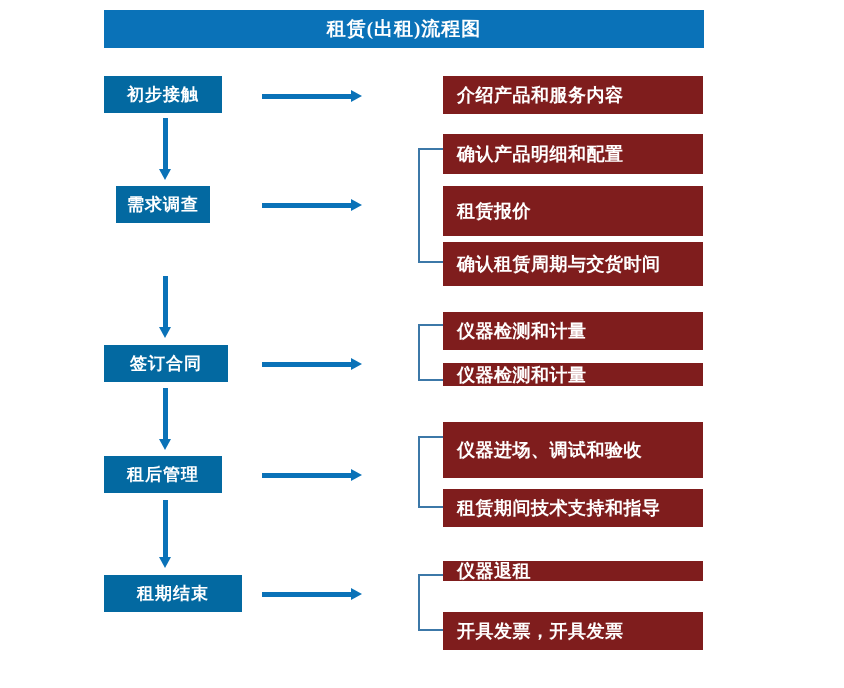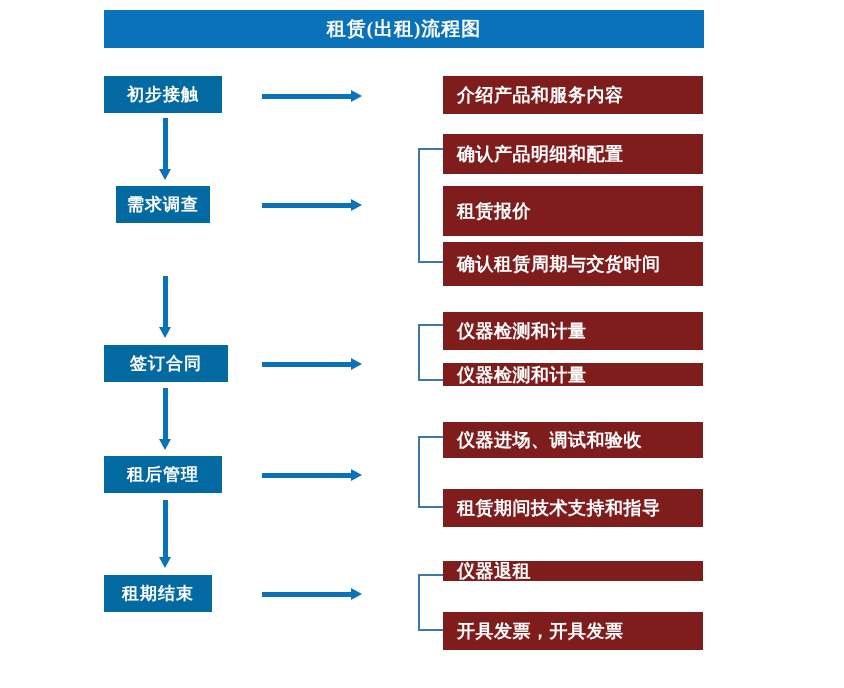--- a/index.html
+++ b/index.html
@@ -113,30 +113,30 @@
 
 <div id="canvas">
 
   <div class="title-bar">租赁(出租)流程图</div>
 
   <div id="stage-layer">
       <div class="stage-box" style="left: 104px; top: 76px; width: 118px; height: 37px;">初步接触</div>
       <div class="stage-box" style="left: 116px; top: 186px; width: 94px; height: 37px;">需求调查</div>
       <div class="stage-box" style="left: 104px; top: 345px; width: 124px; height: 37px; text-align: right;">签订合同</div>
       <div class="stage-box" style="left: 104px; top: 456px; width: 118px; height: 37px; font-family: Liberation Serif, serif;">租后管理</div>
-      <div class="stage-box" style="left: 104px; top: 575px; width: 108px; height: 37px;">租期结束</div>
+      <div class="stage-box" style="left: 104px; top: 575px; width: 138px; height: 37px;">租期结束</div>
     </div>
   <div id="detail-layer">
       <div class="detail-box" style="left: 443px; top: 76px; width: 260px; height: 38px;">介绍产品和服务内容</div>
       <div class="detail-box" style="left: 443px; top: 134px; width: 260px; height: 40px;">确认产品明细和配置</div>
       <div class="detail-box" style="left: 443px; top: 186px; width: 260px; height: 50px;">租赁报价</div>
       <div class="detail-box" style="left: 443px; top: 242px; width: 260px; height: 44px;">确认租赁周期与交货时间</div>
       <div class="detail-box" style="left: 443px; top: 312px; width: 260px; height: 38px;">仪器检测和计量</div>
       <div class="detail-box" style="left: 443px; top: 363px; width: 260px; height: 23px;">仪器检测和计量</div>
-      <div class="detail-box" style="left: 443px; top: 422px; width: 260px; height: 36px;">仪器进场、调试和验收</div>
+      <div class="detail-box" style="left: 443px; top: 422px; width: 260px; height: 56px;">仪器进场、调试和验收</div>
       <div class="detail-box" style="left: 443px; top: 489px; width: 260px; height: 38px;">租赁期间技术支持和指导</div>
       <div class="detail-box" style="left: 443px; top: 561px; width: 260px; height: 20px;">仪器退租</div>
       <div class="detail-box" style="left: 443px; top: 612px; width: 260px; height: 38px;">开具发票，开具发票</div>
     </div>
   <div id="bracket-layer">
       <div class="bracket" style="left: 418px; top: 148px; width: 25px; height: 115px;"></div>
       <div class="bracket" style="left: 418px; top: 324px; width: 25px; height: 57px;"></div>
       <div class="bracket" style="left: 418px; top: 436px; width: 25px; height: 72px;"></div>
       <div class="bracket" style="left: 418px; top: 574px; width: 25px; height: 57px;"></div>
     </div>

